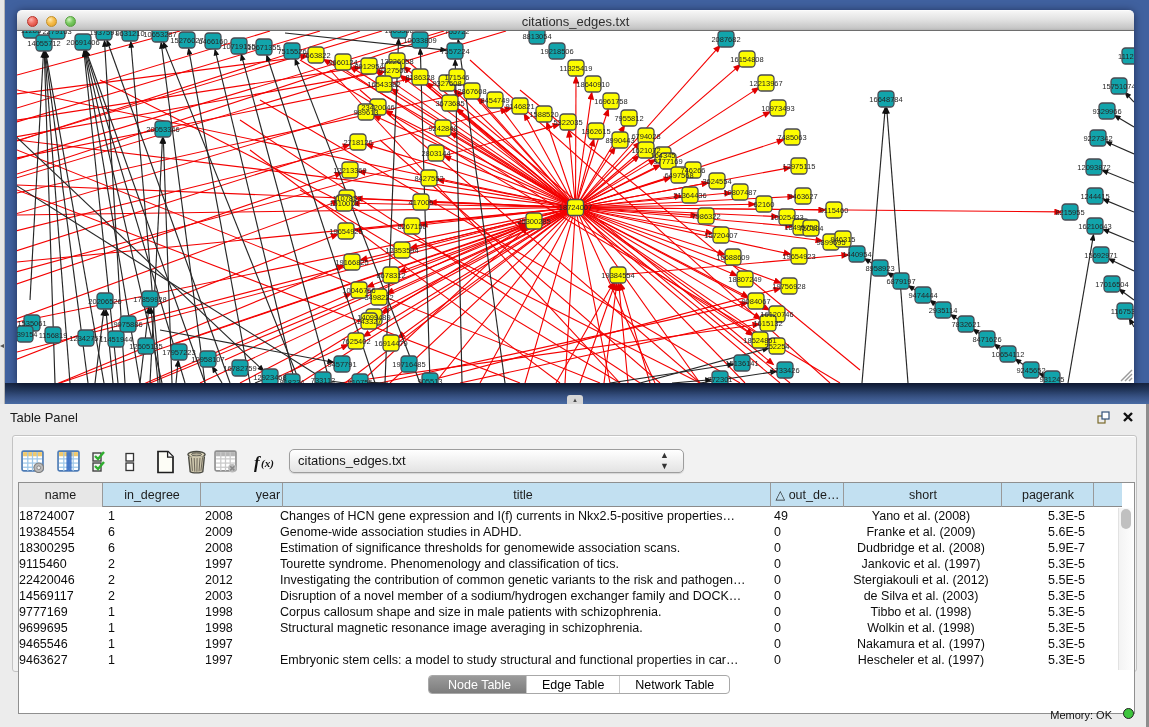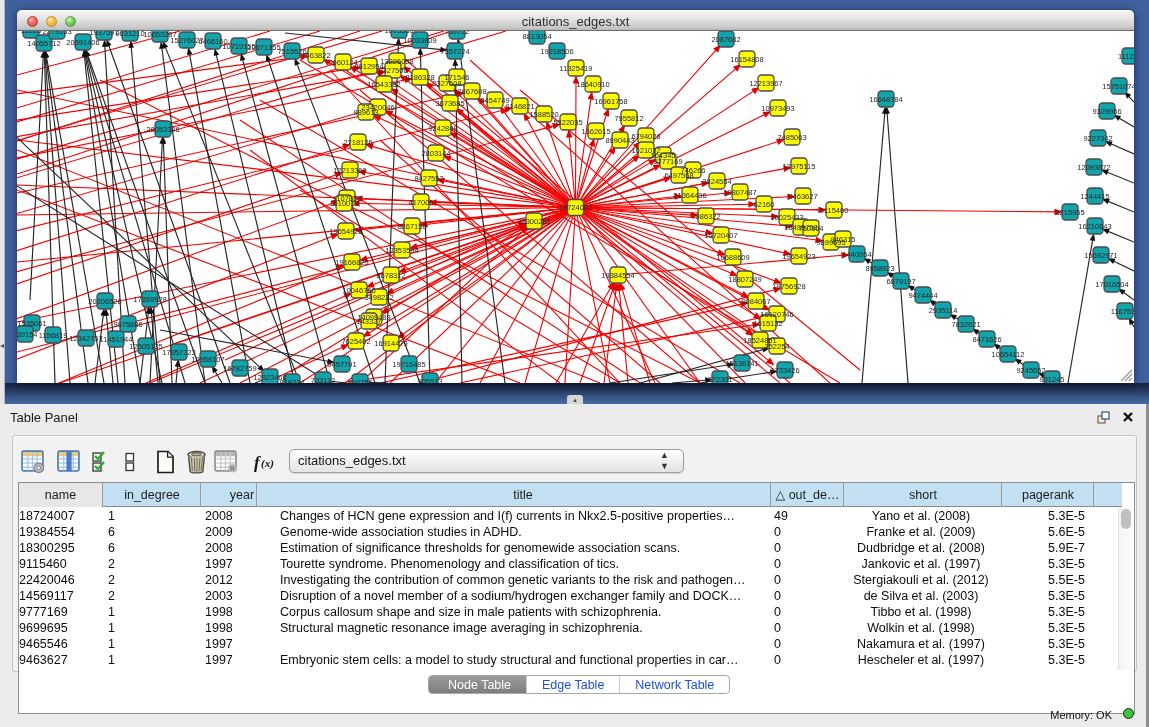--- a/index.html
+++ b/index.html
@@ -48,21 +48,21 @@
 .c4 { left:755px; width:66px; }
 .c5 { left:823px; width:158px; text-align:center; }
 .c6 { left:988px; width:86px;margin-left:41px; }
 #vsb { position:absolute; right:1px; top:25px; width:15px; height:162px;
   background:linear-gradient(90deg,#f3f3f3,#fdfdfd); border-left:1px solid #e2e2e2; }
 #vsb .thumb { position:absolute; left:2px; top:1px; width:10px; height:20px;
   background:#c0c0c0; border-radius:5px; }
 #tabs { position:absolute; left:428px; top:271px; height:19px; display:flex;
   border:1px solid #a8a8a8; border-radius:4px; overflow:hidden; background:#fff;
   font-size:12.5px; }
-#tabs div { padding:0 15px; line-height:18px; color:#1d4ed8; }
+#tabs div { padding:0 15px; line-height:18px; color:#000000; }
 #tabs .sel { background:linear-gradient(180deg,#9b9b9b,#7d7d7d); color:#fff;padding-left:19px; }
 #tabs .sep { width:1px; padding:0; background:#c9c9c9; }
 #status { position:absolute; left:0; top:296px; width:1149px; height:27px; }
 #status .mem { position:absolute; right:37px; top:9px; font-size:11px; color:#111; }
 #status .dot { position:absolute; right:15px; top:8px; width:11px; height:11px;
   border-radius:50%; background:#3dc53d; border:1.5px solid #222; }
 .paneicons { position:absolute; right:14px; top:7px; }
 .splitarrow { position:absolute; left:567px; top:395px; width:16px; height:9px;
   background:#d6d6d6; border-radius:3px 3px 0 0; text-align:center; color:#4a4a4a;
   font-size:7px; line-height:9px; }
@@ -674,21 +674,21 @@
       <div class="ic" style="left:232px; top:2px"><svg width="26" height="22" viewBox="0 0 26 22">
             <text x="1" y="16" font-family="Liberation Serif, serif" font-size="17" font-style="italic" font-weight="bold" fill="#111">f</text>
             <text x="8" y="15" font-family="Liberation Serif, serif" font-size="11" font-style="italic" font-weight="bold" fill="#111">(x)</text>
           </svg></div>
       <div id="combo">citations_edges.txt<span class="ud">▲<br>▼</span></div>
     </div>
     <div id="tablewrap">
       <div id="thead">
         <span style="left:0; width:84px; background:#e7e7e7;">name</span>
         <span style="left:85px; width:97px;">in_degree</span>
-        <span style="left:165px; width:73px;padding-left:44px;">year</span>
+        <span style="left:191px; width:73px;padding-left:44px;">year</span>
         <span style="left:257px; width:495px;">title</span>
         <span style="left:753px; width:72px;">△ out_de…</span>
         <span style="left:826px; width:157px;">short</span>
         <span style="left:984px; width:91px;">pagerank</span>
       </div>
       <div id="tbody">
           <div class="tr">
             <span class="c0">18724007</span>
             <span class="c1">1</span>
             <span class="c2">2008</span>

